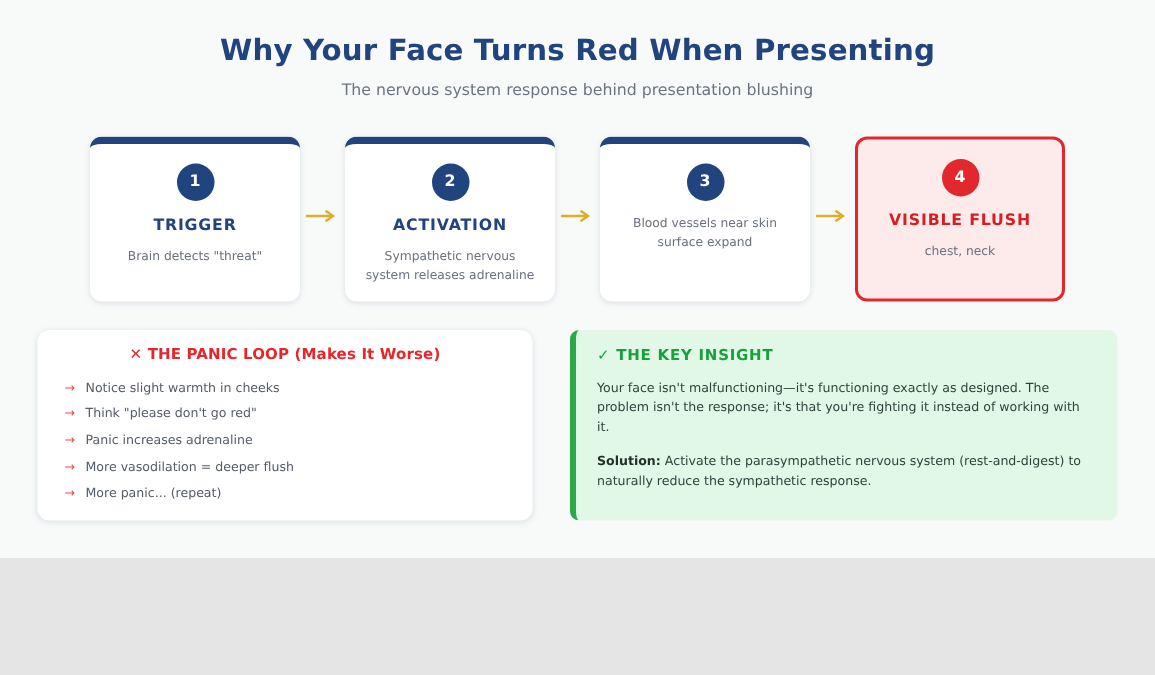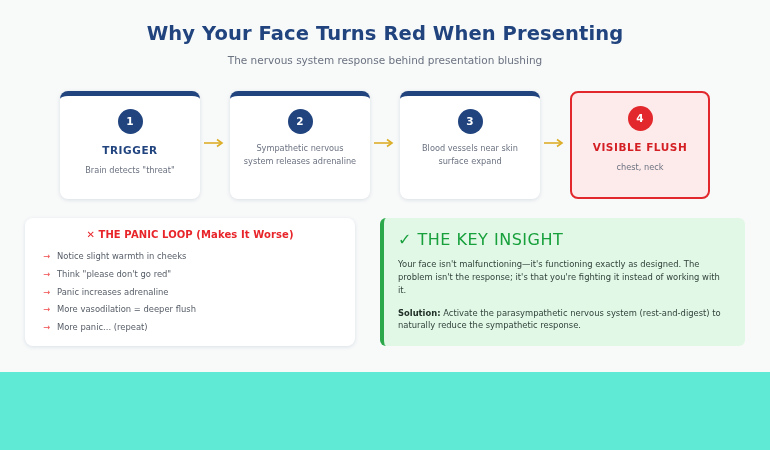--- a/index.html
+++ b/index.html
@@ -9,21 +9,21 @@
     height: 450px;
     background: #ffffff;
     font-family: "DejaVu Sans", "Liberation Sans", sans-serif;
     overflow: hidden;
   }
 
   #infographic {
     position: relative;
     width: 770px;
     height: 450px;
-    background: #5eead4;
+    background: #e5e5e5;
   }
 
   .tint-band {
     position: absolute;
     left: 0; top: 0;
     width: 770px;
     height: 372px;
     background: #f8fafa;
   }
 
@@ -176,22 +176,22 @@
   .panel-insight {
     flex: 1 1 auto;
     background: #e2f8e6;
     border-left: 4px solid #2aa84a;
     border-radius: 6px;
     padding: 12px 15px 14px 14px;
     min-height: 127px;
   }
 
   .insight-title {
-    font-size: 16px;
-    font-weight: normal;
+    font-size: 10px;
+    font-weight: bold;
     color: #17a03c;
     letter-spacing: 0.5px;
   }
 
   .insight-body {
     margin-top: 9px;
     font-size: 8.4px;
     color: #30413a;
     line-height: 1.52;
   }
@@ -230,20 +230,21 @@
 
       <div class="step-arrow">
         <svg width="24" height="10" viewBox="0 0 24 10" aria-hidden="true">
           <line x1="1" y1="5" x2="18" y2="5" stroke="#dcae2a" stroke-width="1.6"></line>
           <polyline points="14,1.5 19,5 14,8.5" fill="none" stroke="#dcae2a" stroke-width="1.6"></polyline>
         </svg>
       </div>
 
       <div class="step-card">
         <div class="step-badge">2</div>
+        <div class="step-title">ACTIVATION</div>
         <div class="step-desc">
           <div>Sympathetic nervous</div>
           <div>system releases adrenaline</div>
         </div>
       </div>
 
       <div class="step-arrow">
         <svg width="24" height="10" viewBox="0 0 24 10" aria-hidden="true">
           <line x1="1" y1="5" x2="18" y2="5" stroke="#dcae2a" stroke-width="1.6"></line>
           <polyline points="14,1.5 19,5 14,8.5" fill="none" stroke="#dcae2a" stroke-width="1.6"></polyline>

